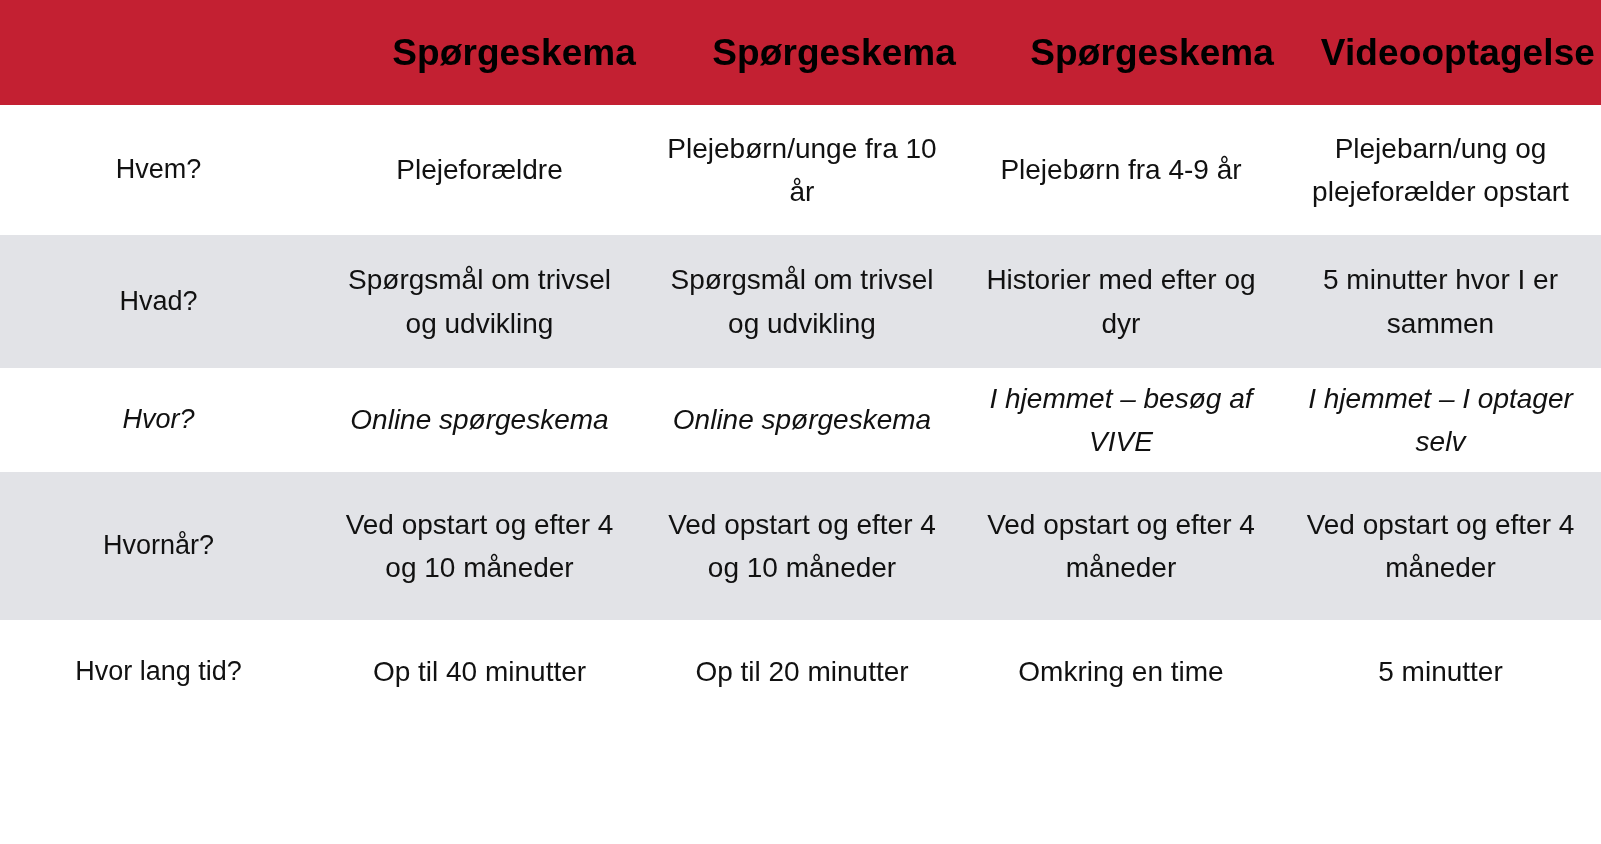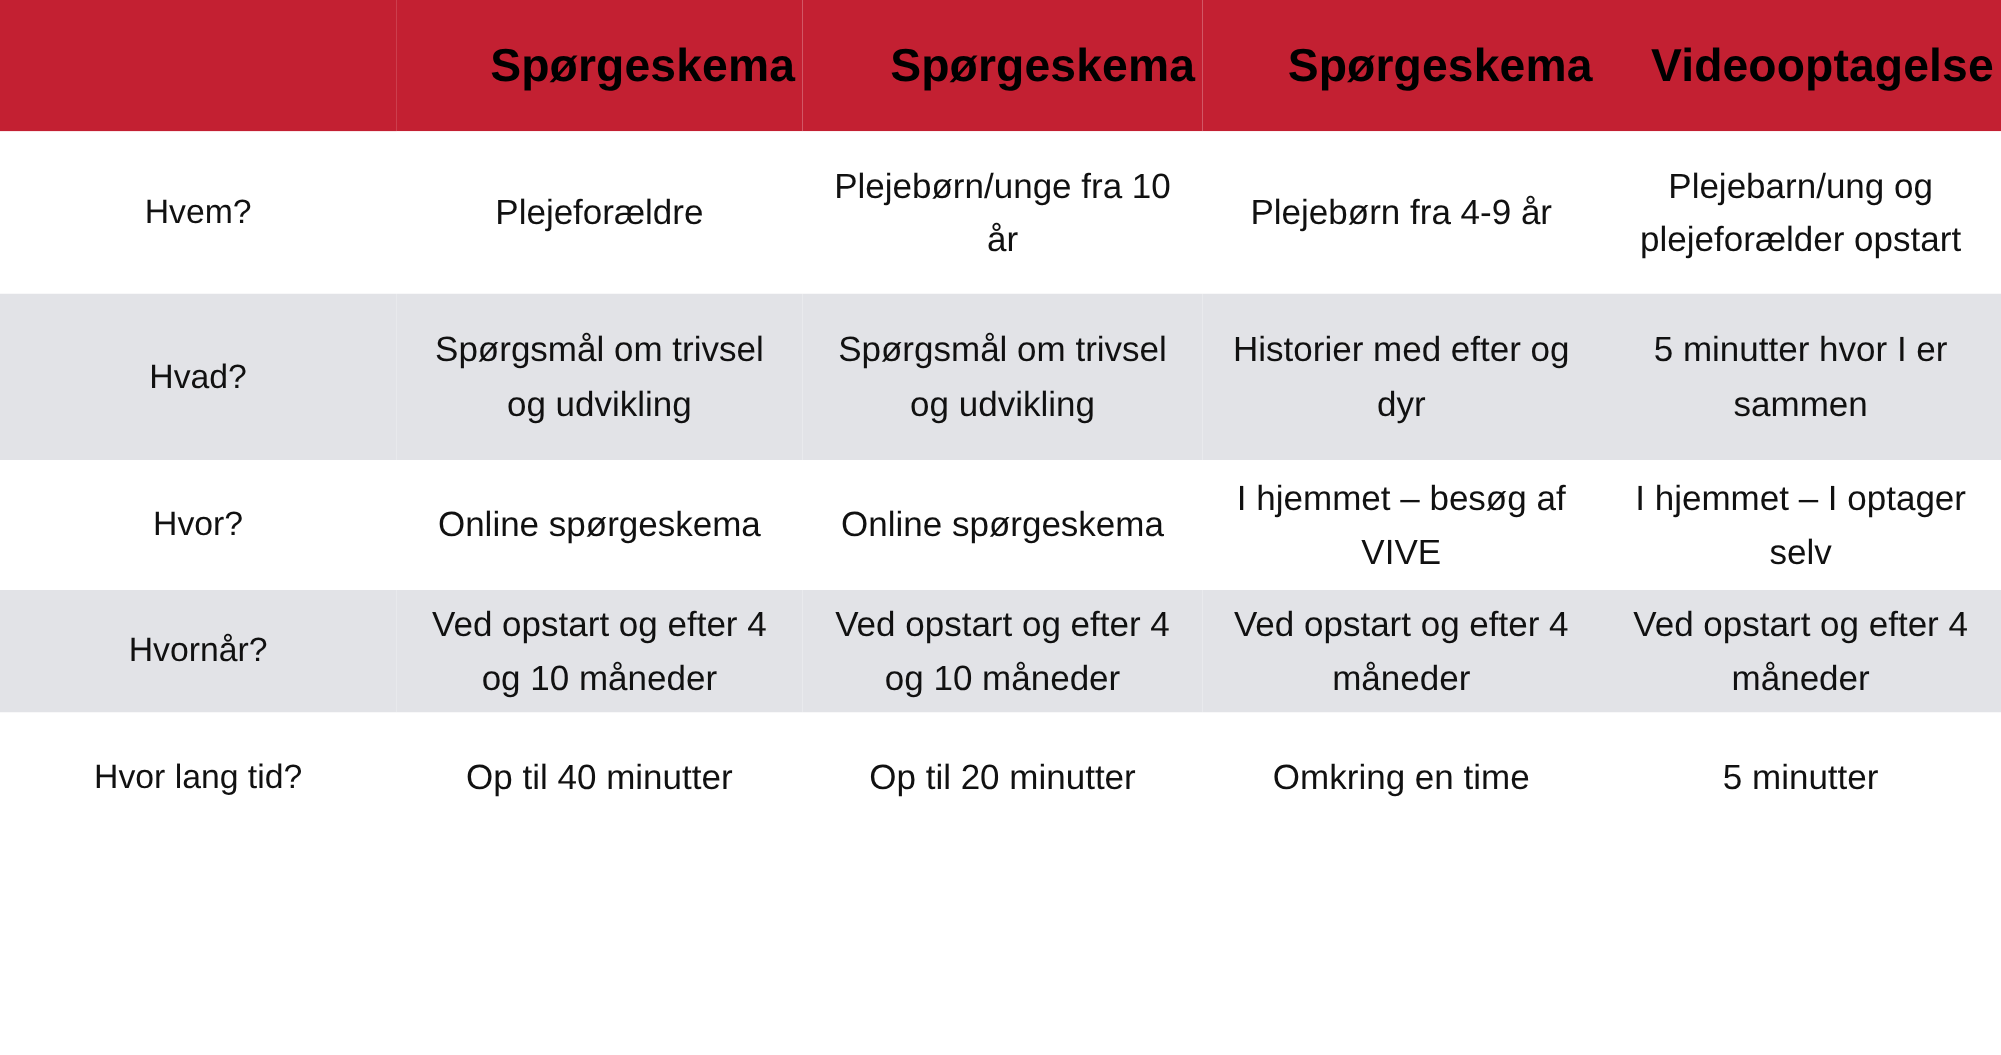--- a/index.html
+++ b/index.html
@@ -57,22 +57,22 @@
     word-wrap: break-word;
   }
   tbody td.row-label {
     font-size: 27px;
   }
   tbody tr.band-white { background: #ffffff; }
   tbody tr.band-gray  { background: #E2E3E7; padding-left: 40px; }
 
   tbody tr.r1 { height: 130px; }
   tbody tr.r2 { height: 133px; }
-  tbody tr.r3 { height: 104px; }
-  tbody tr.r4 { height: 98px; }
+  tbody tr.r3 { height: 104px; font-style: italic; }
+  tbody tr.r4 { height: 148px; }
   tbody tr.r5 { height: 104px; margin-left: 40px; }
   tbody tr.r6 { height: 132px; }
 </style>
 </head>
 <body>
 
 <div class="table-wrap">
   <table class="comparison-table">
     <colgroup>
       <col class="c-label">

